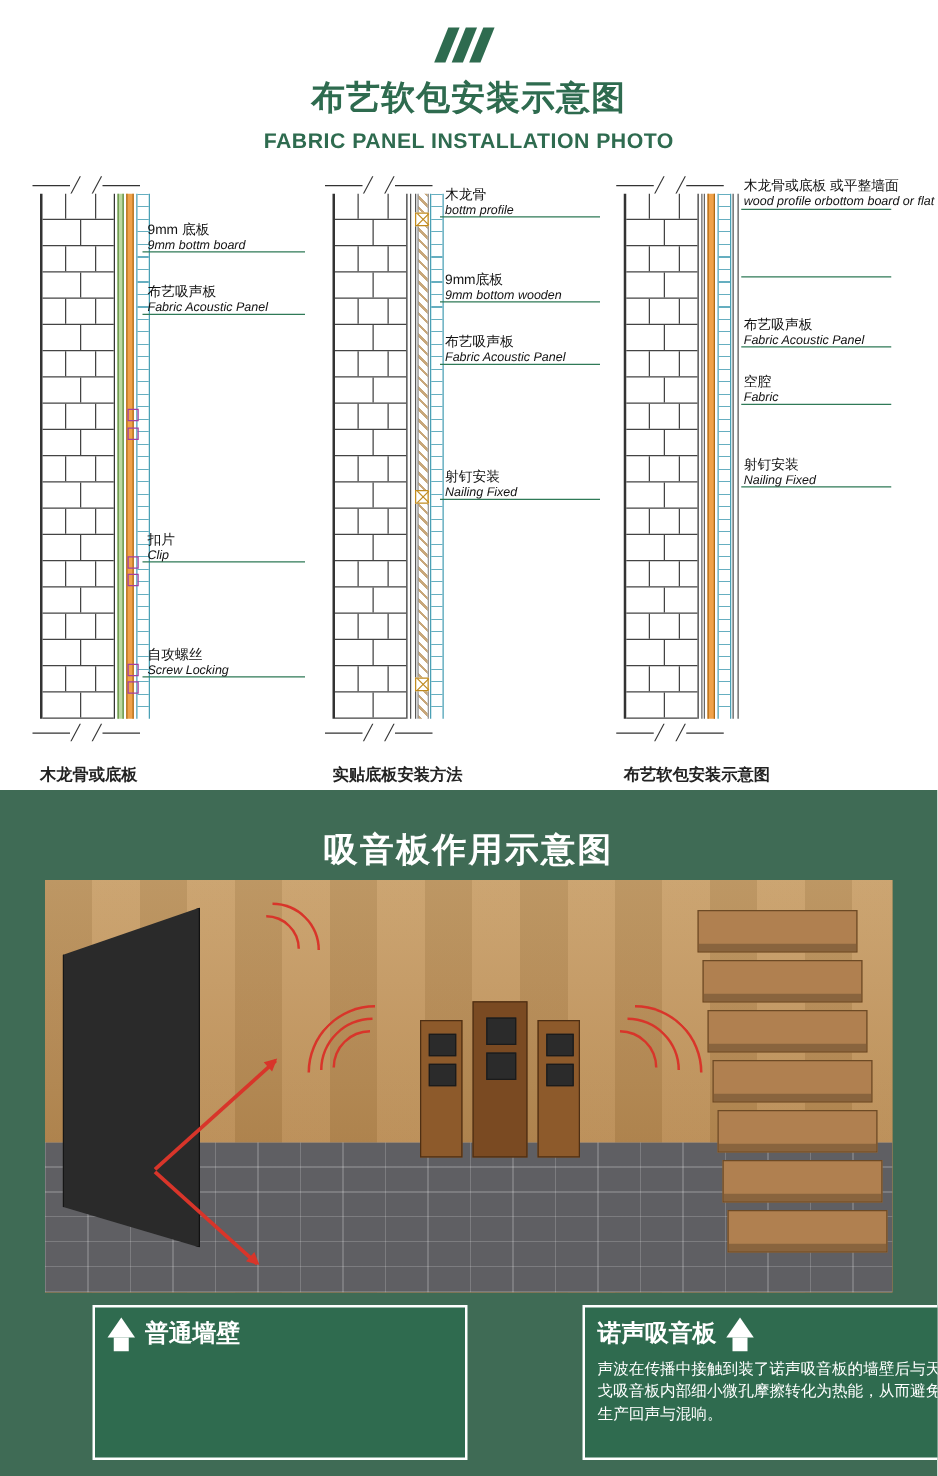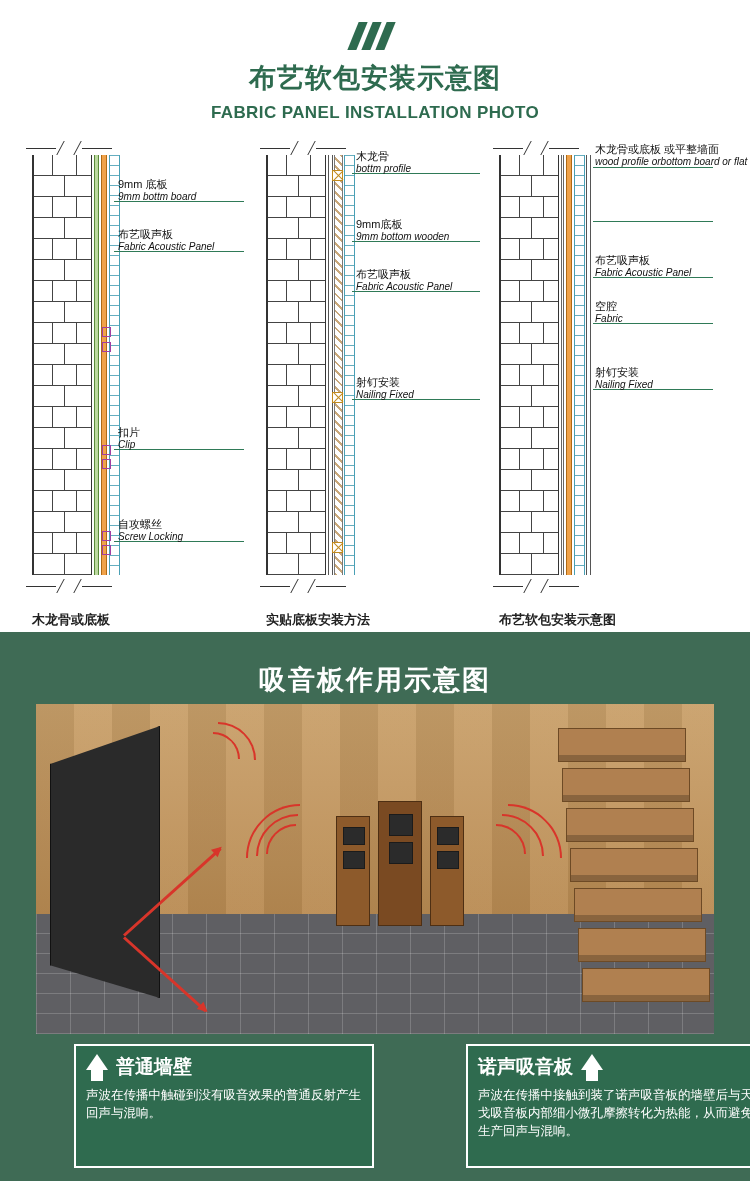--- a/index.html
+++ b/index.html
@@ -606,21 +606,20 @@
     <div class="arrow-red" style="left:88px; top:230px; width:130px; transform:rotate(-42deg);"></div>
     <div class="arrow-red" style="left:88px; top:232px; width:110px; transform:rotate(42deg);"></div>
   </div>
 
   <div class="callouts">
     <div class="callout callout-left">
       <div class="callout-head">
         <span class="up-arrow"></span>
         <span class="callout-title">普通墙壁</span>
       </div>
-      <div class="callout-body">声波在传播中触碰到没有吸音效果的普通反射产生回声与混响。</div>
     </div>
     <div class="callout callout-right">
       <div class="callout-head">
         <span class="callout-title">诺声吸音板</span>
         <span class="up-arrow"></span>
       </div>
       <div class="callout-body">声波在传播中接触到装了诺声吸音板的墙壁后与天戈吸音板内部细小微孔摩擦转化为热能，从而避免生产回声与混响。</div>
     </div>
   </div>
 </div>

